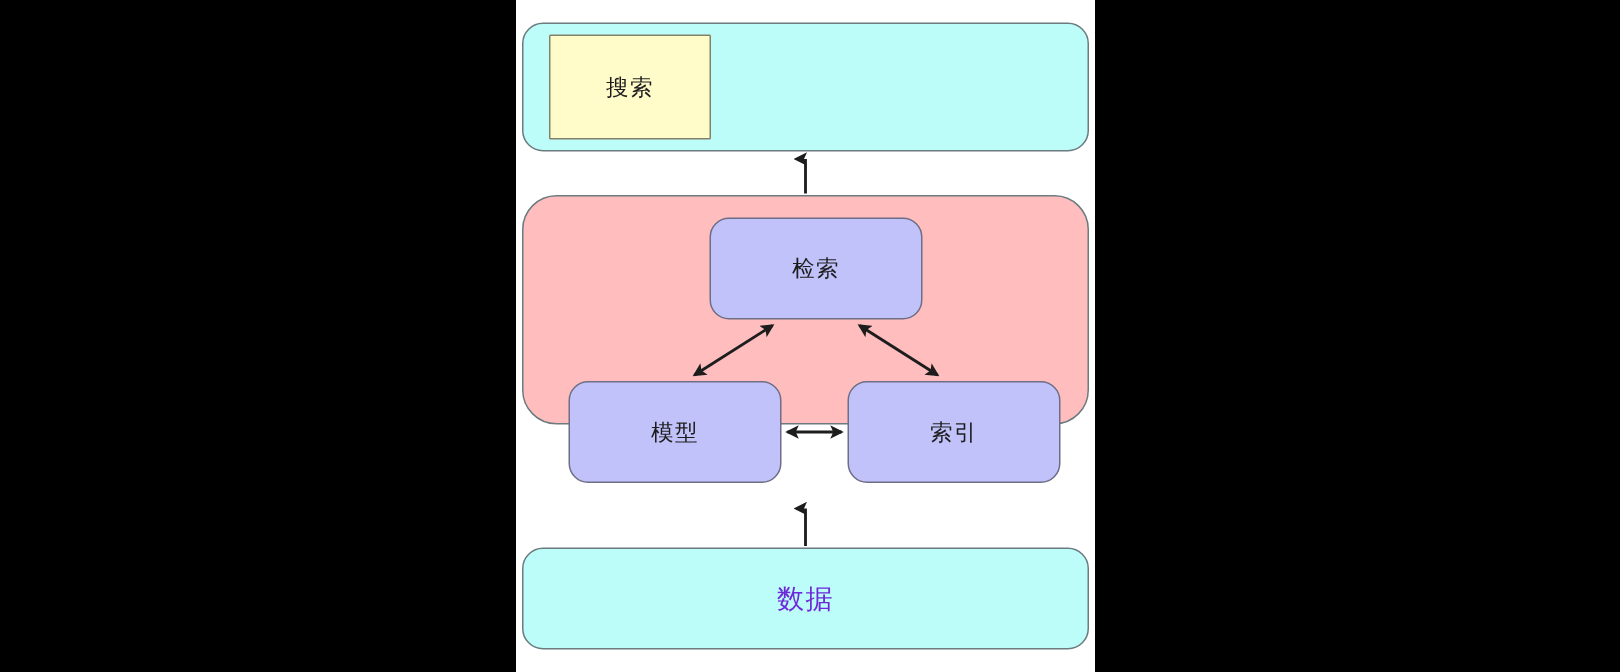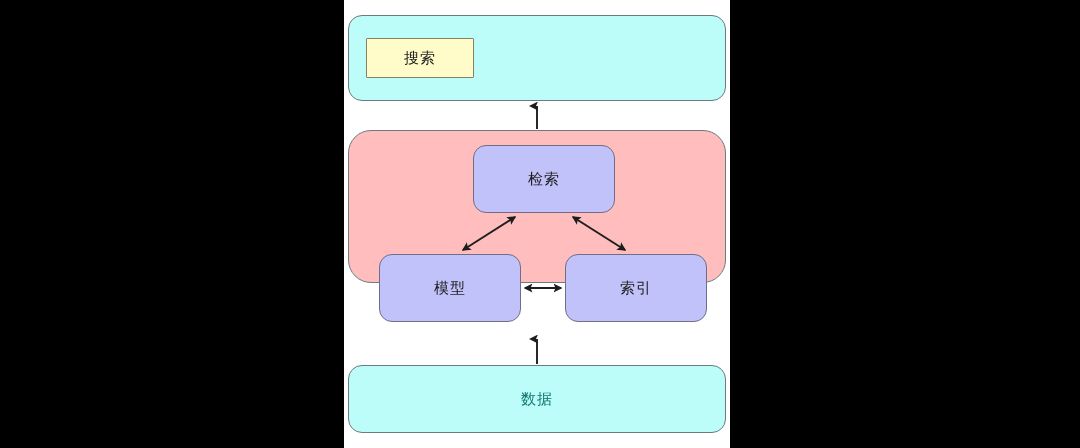--- a/index.html
+++ b/index.html
@@ -57,21 +57,21 @@
     background: #bdfdf9;
     display: flex;
     align-items: center;
     justify-content: center;
   }
 
   
   .app-chip {
     box-sizing: border-box;
     width: 108px;
-    height: 40px;
+    height: 70px;
     background: #fffcc9;
     border: 1.4px solid #84816a;
     border-radius: 1px;
     display: flex;
     align-items: center;
     justify-content: center;
     font-size: 15px;
     color: #1d1d1d;
     letter-spacing: 1px;
   }
@@ -88,22 +88,22 @@
     justify-content: center;
     font-size: 15px;
     color: #1d1d1d;
     letter-spacing: 1px;
   }
   .node-retrieval { left: 124px; top:  14px; width: 142px; height: 68px; }
   .node-model     { left:  30px; top: 123px; width: 142px; height: 68px; }
   .node-index     { left: 216px; top: 123px; width: 142px; height: 68px; }
 
   .layer-label {
-    font-size: 15px;
-    color: #0f766e;
+    font-size: 18px;
+    color: #6d28d9;
     letter-spacing: 1px;
   }
 
   
   .arrow-svg {
     position: absolute;
     left: 0;
     top: 0;
     width: 100%;
     height: 100%;

